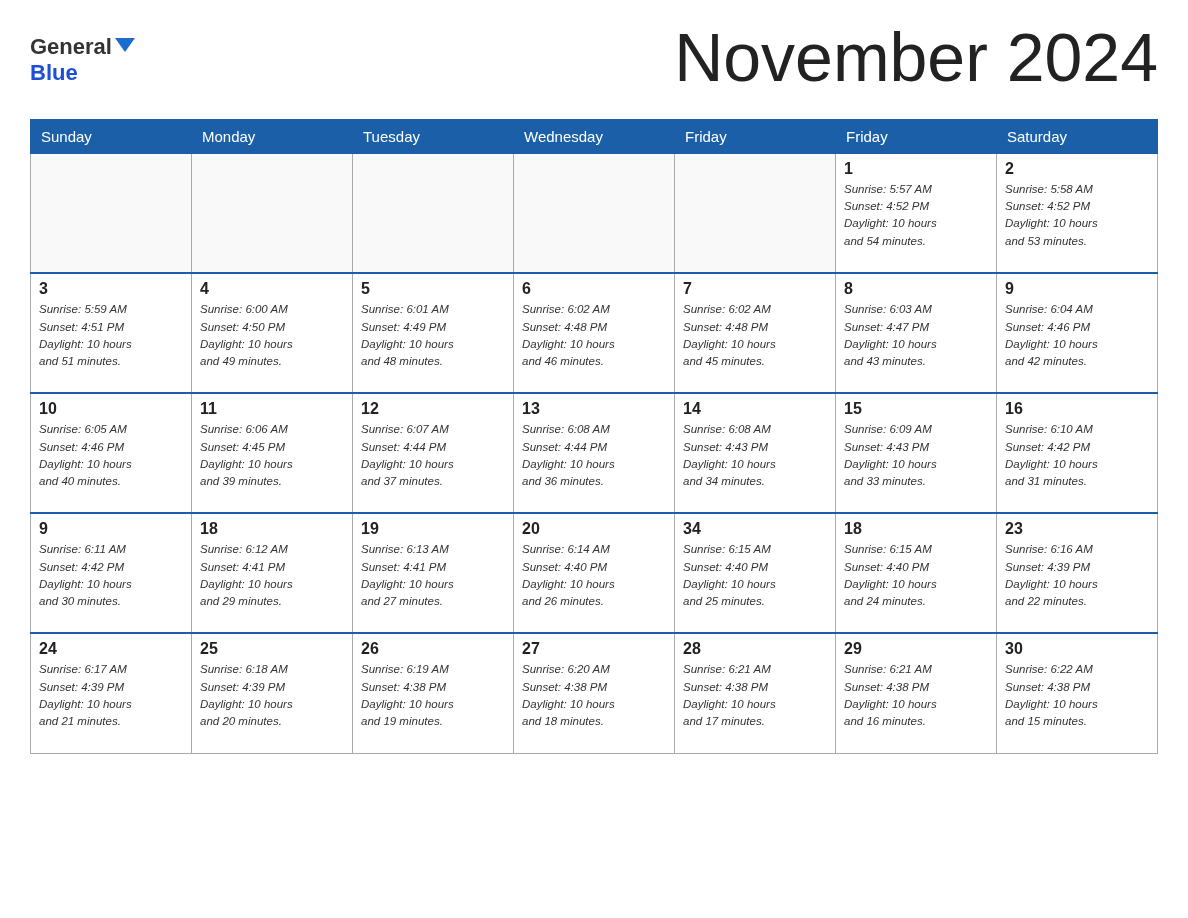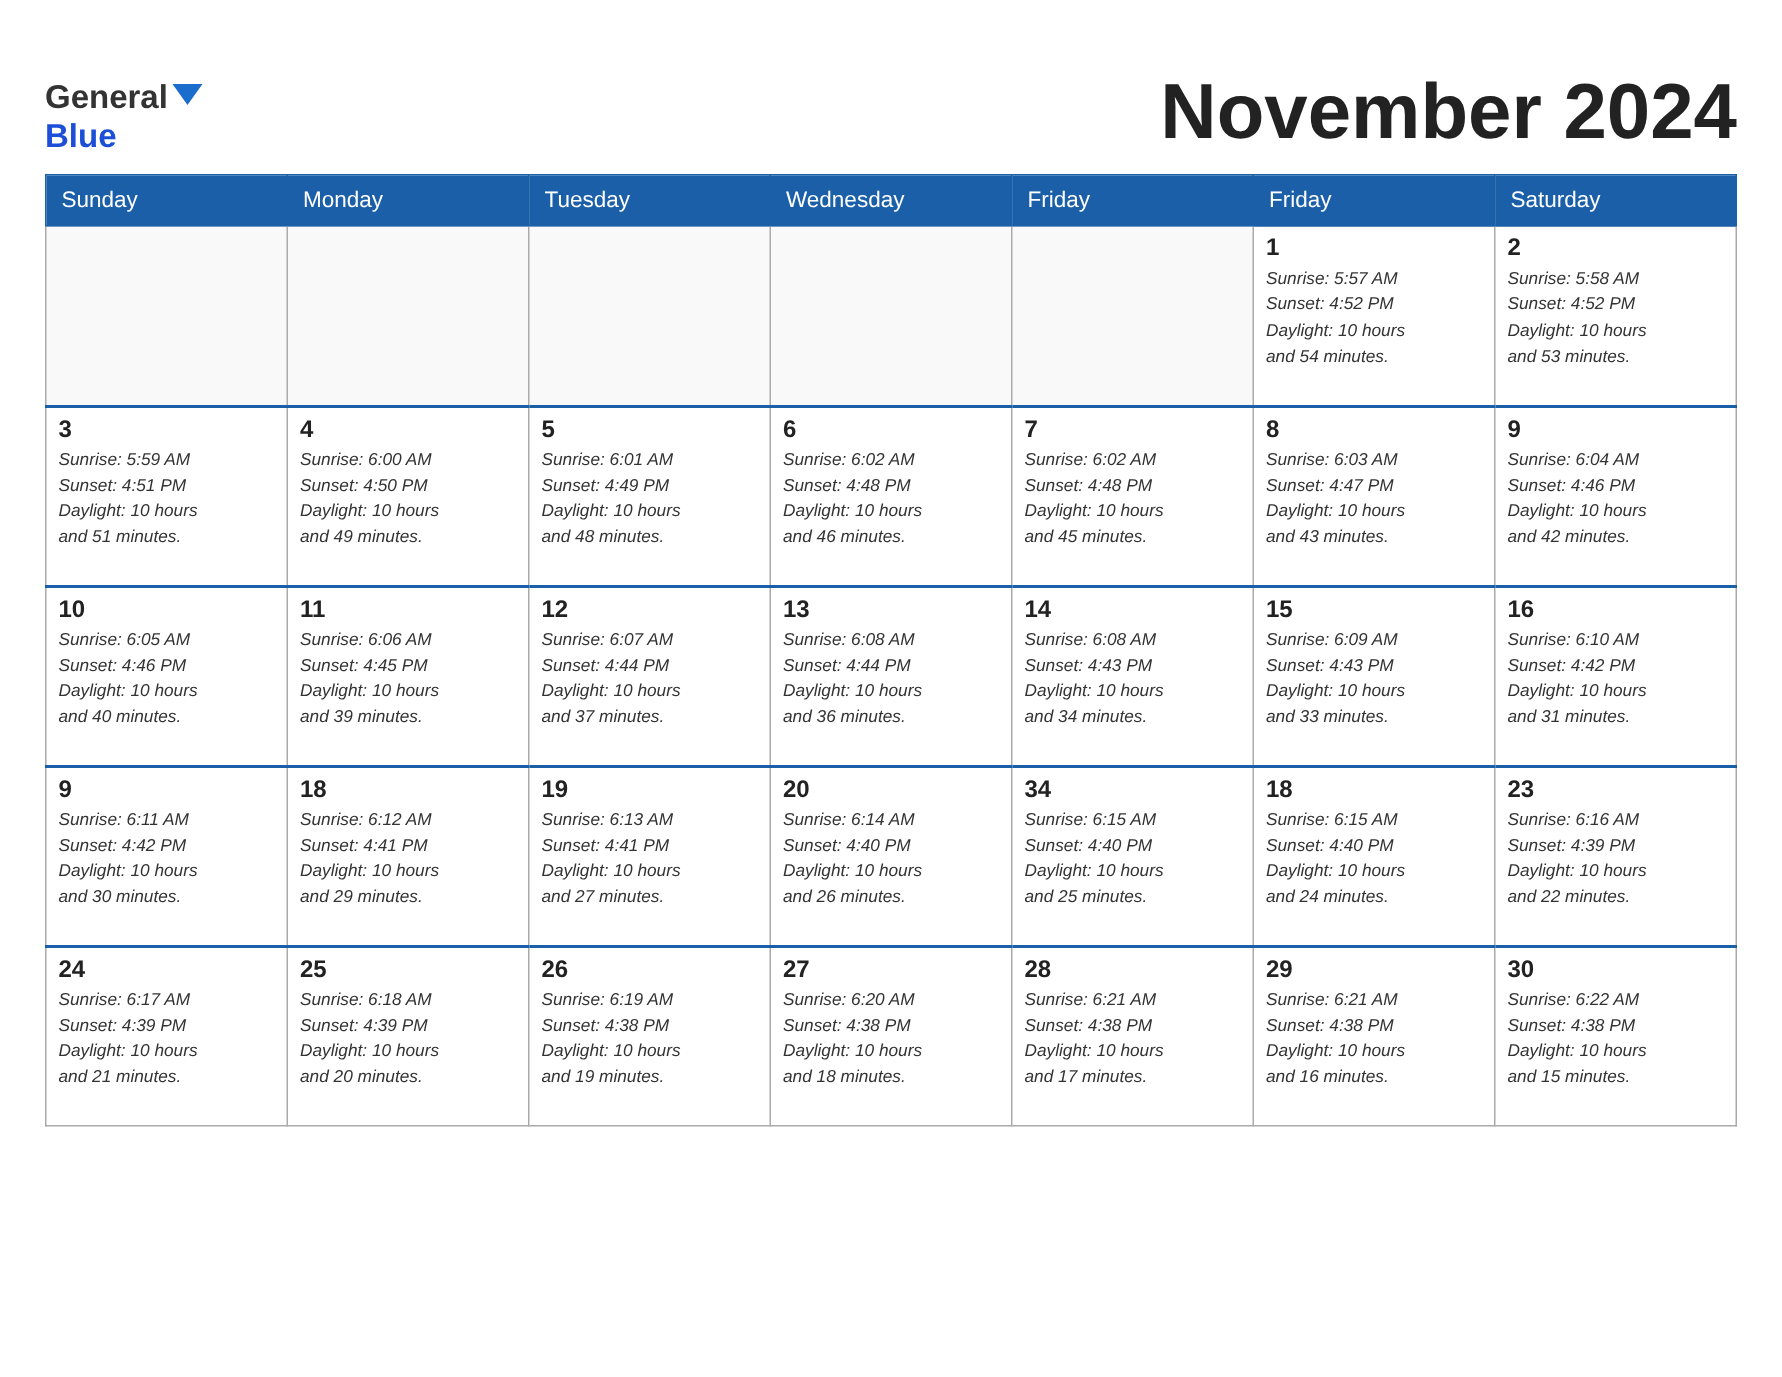--- a/index.html
+++ b/index.html
@@ -8,21 +8,20 @@
       background: #fff;
       padding: 20px 30px;
       width: 1188px;
       min-height: 918px;
     }
     .header-area {
       display: flex;
       justify-content: space-between;
       align-items: center;
       margin-bottom: 10px;
-      margin-top: 27px;
     }
     .logo {
       display: flex;
       flex-direction: column;
       align-items: flex-start;
       padding-top: 5px;
     }
     .logo-general {
       font-size: 22px;
       font-weight: bold;
@@ -47,34 +46,34 @@
       top: -2px;
     }
     .logo-line1 {
       display: flex;
       align-items: center;
     }
     .title-area {
       text-align: right;
     }
     .month-title {
-      font-size: 52px;
-      font-weight: bold;
+      font-size: 68px;
+      font-weight: normal;
       color: #222;
       line-height: 1.1;
     }
     .location-title {
       font-size: 20px;
       color: #444;
       margin-top: 4px;
     }
     .calendar-table {
       width: 100%;
       border-collapse: collapse;
-      margin-top: 12px;
+      margin-top: 24px;
     }
     .calendar-table th {
       background-color: #1a5fa8;
       color: #fff;
       font-size: 15px;
       font-weight: normal;
       padding: 8px 10px;
       text-align: left;
       border: 1px solid #1a5fa8;
     }

